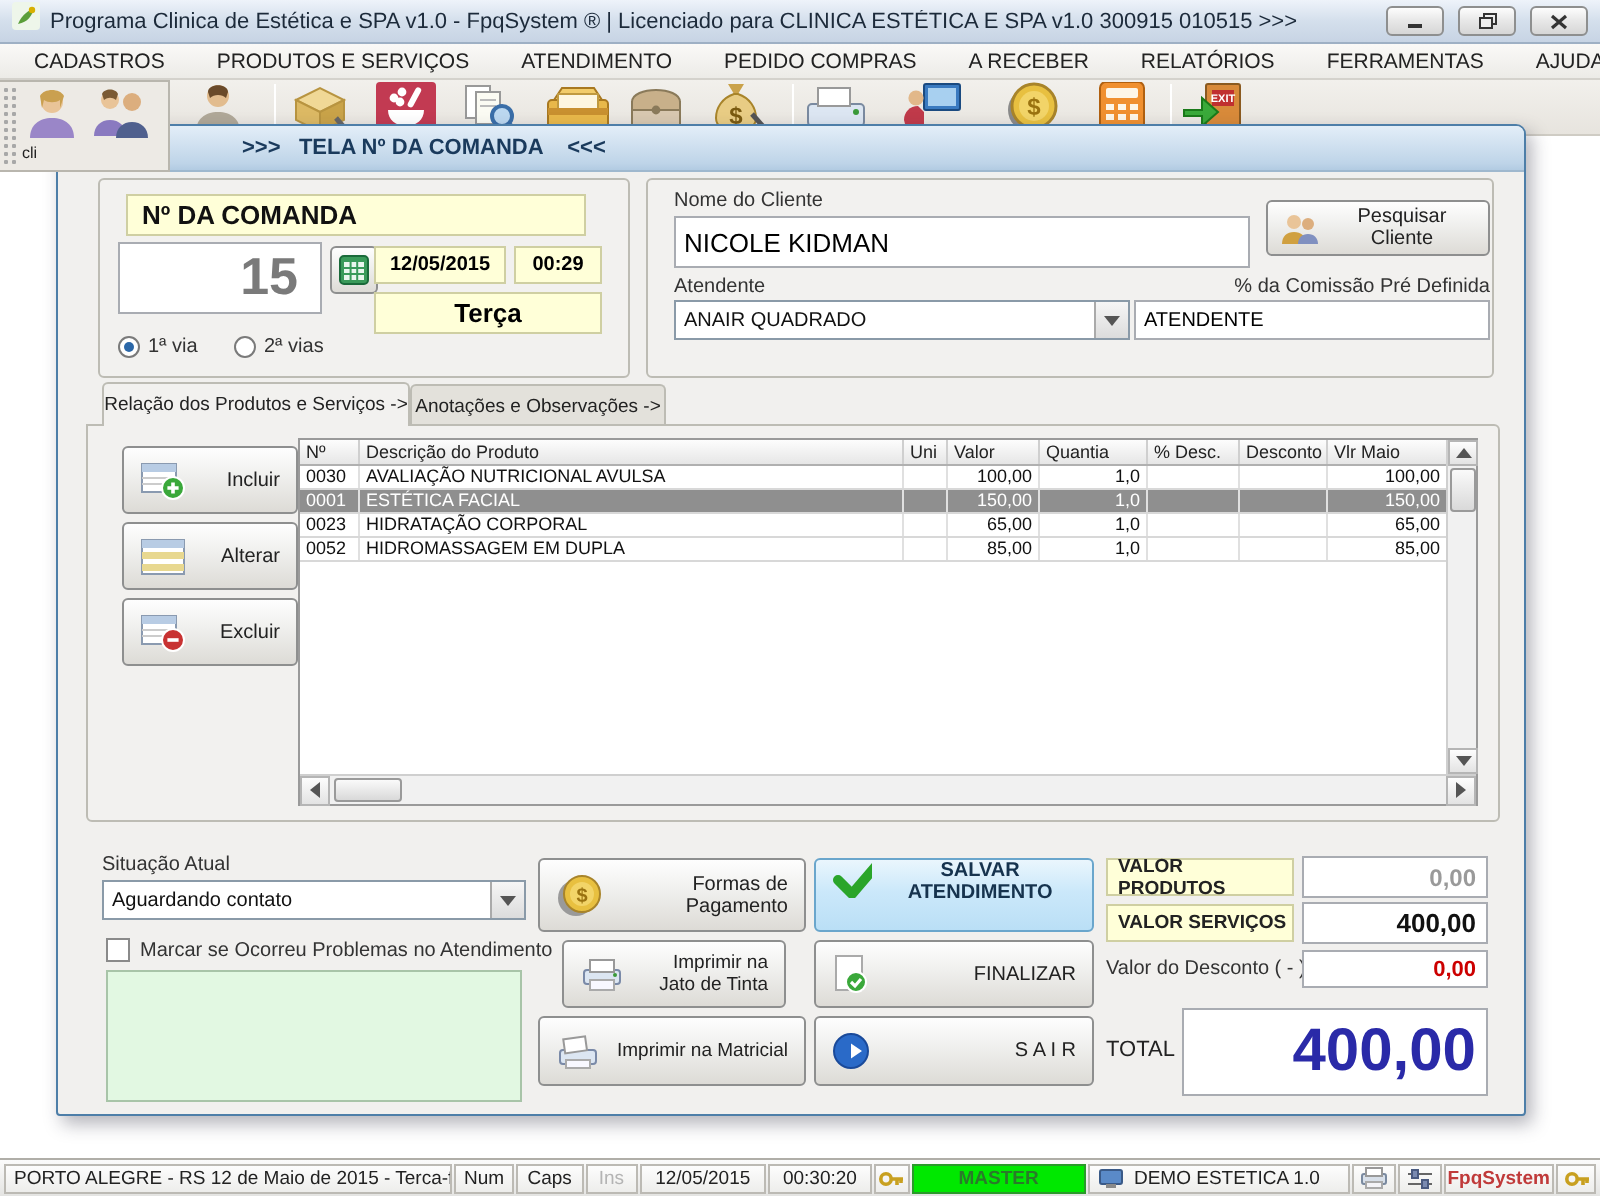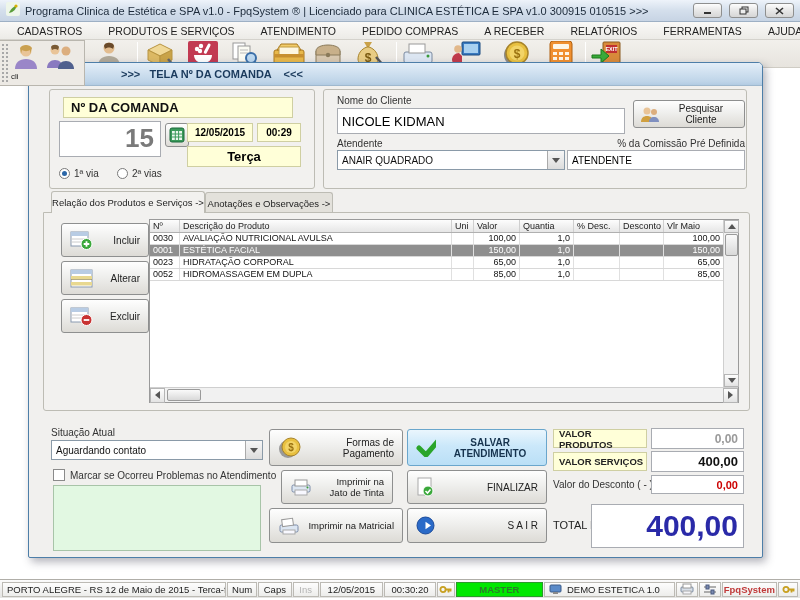--- a/index.html
+++ b/index.html
@@ -63,21 +63,21 @@
 .arr.lf{border-top:4px solid transparent;border-bottom:4px solid transparent;border-right:5px solid #555}
 .arr.rt{border-top:4px solid transparent;border-bottom:4px solid transparent;border-left:5px solid #555}
 .sbbtn{display:flex;align-items:center;justify-content:center;background:linear-gradient(#fdfdfd,#e3e3e3);border:1px solid #b5b5b5}
 
 .select{background:#fff;border:1px solid #8a9aa8;display:flex;align-items:center}
 .select .val{flex:1;font-size:10px;color:#111;padding:0 4px;white-space:nowrap;overflow:hidden}
 .select .dd{width:17px;height:100%;background:linear-gradient(#f6f6f6,#dcdcdc);border-left:1px solid #aaa;display:flex;align-items:center;justify-content:center}
 
 .bigbtn{display:flex;align-items:center;gap:7px;padding:0 8px;justify-content:flex-start}
 .bigbtn .btxt{flex:1;text-align:right}
-.salvar{border:1px solid #6aa6cc;border-radius:3px;background:linear-gradient(#eaf6fd,#cbe8fa 45%,#badff6);display:flex;align-items:center;gap:6px;padding:0 8px}
+.salvar{border:1px solid #6aa6cc;border-radius:3px;background:linear-gradient(#eaf6fd,#cbe8fa 45%,#badff6);display:flex;gap:6px;padding:0 8px}
 input.field{font-family:"Liberation Sans",sans-serif;outline:none}
 
 .totlbl{font-size:9.5px;font-weight:bold;color:#222;display:flex;align-items:center;padding-left:5px}
 .valfield{background:#fff;border:1px solid #a9acb2;font-size:12px;font-weight:bold;text-align:right;display:flex;align-items:center;justify-content:flex-end;padding-right:5px}
 
 .statusbar{left:0;top:579px;width:800px;height:19px;background:linear-gradient(#fbfbfb,#e4e4e2);border-top:1px solid #b0aea8;display:flex;align-items:center;gap:1px;padding:0 2px;z-index:40}
 .sp{height:15px;border:1px solid #bcbab4;background:linear-gradient(#fdfdfd,#ededeb);font-size:9.5px;color:#222;display:flex;align-items:center;padding:0 4px;white-space:nowrap;overflow:hidden}
 </style>
 </head>
 <body>
@@ -235,21 +235,21 @@
           <path d="M14 26c0-5 3.5-8 8-8s8 3 8 8z" fill="#50608e"></path>
         </svg></span>
     <span class="clilabel">cli</span>
   </div>
 
   <div class="a dialog">
     <div class="a dstrip">&gt;&gt;&gt;   TELA Nº DA COMANDA    &lt;&lt;&lt;</div>
 
     <div class="a gbox" style="left:20px;top:26px;width:266px;height:100px"></div>
     <div class="a yellow" style="left:34px;top:34px;width:230px;height:21px;font-size:13px;font-weight:bold;color:#111;line-height:19px;padding-left:7px">Nº DA COMANDA</div>
-    <div class="a sunken" style="left:30px;top:58px;width:102px;height:36px;font-size:26px;font-weight:bold;color:#7a7a7a;text-align:right;padding-right:6px;line-height:33px">15</div>
+    <div class="a sunken" style="left:30px;top:58px;width:102px;height:36px;font-size:26px;font-weight:bold;color:#7a7a7a;text-align:right;padding-right:11px;line-height:33px">15</div>
     <div class="a raised" style="left:136px;top:60px;width:24px;height:24px;display:flex;align-items:center;justify-content:center">
         <svg width="16" height="16">
           <rect x="1" y="1" width="14" height="14" rx="2" fill="#3a9a5a" stroke="#1a6a3a"></rect>
           <rect x="3" y="4" width="10" height="9" fill="#eaf6ee"></rect>
           <g stroke="#3a9a5a" stroke-width="1">
             <line x1="3" y1="7" x2="13" y2="7"></line>
             <line x1="3" y1="10" x2="13" y2="10"></line>
             <line x1="6.3" y1="4" x2="6.3" y2="13"></line>
             <line x1="9.6" y1="4" x2="9.6" y2="13"></line>
           </g>

